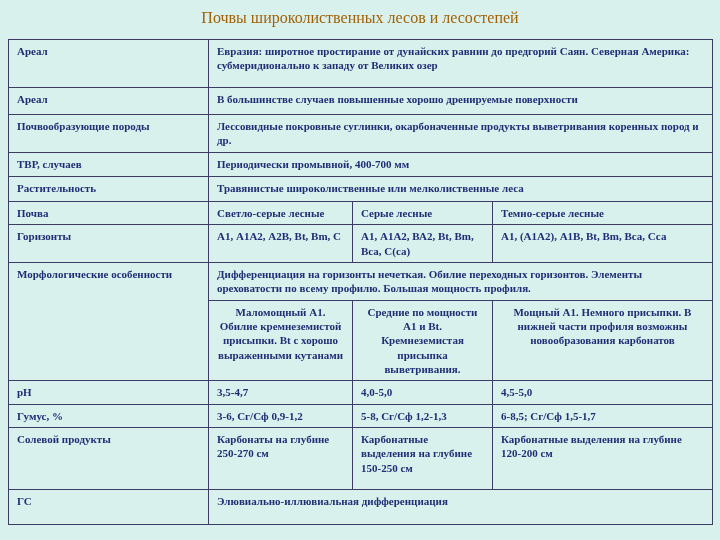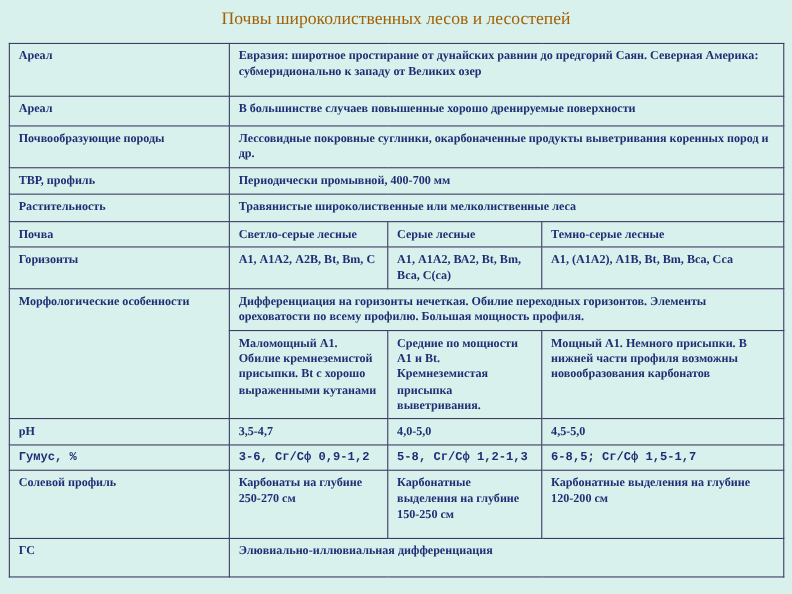--- a/index.html
+++ b/index.html
@@ -50,25 +50,25 @@
   tr.r-areal   { height: 48px; }
   tr.r-relief  { height: 27px; }
   tr.r-rocks   { height: 38px; }
   tr.r-tvr     { height: 24px; }
   tr.r-veget   { height: 25px; }
   tr.r-soil    { height: 23px; margin-left: 44px; }
   tr.r-horiz   { height: 37px; margin-left: 17px; }
   tr.r-morph-a { height: 38px; }
   tr.r-morph-b { height: 76px; }
   tr.r-ph      { height: 23px; }
-  tr.r-humus   { height: 22px; font-family: Liberation Mono, monospace; }
+  tr.r-humus   { height: 22px; }
   tr.r-salt    { height: 62px; }
   tr.r-gs      { height: 35px; }
 
-  td.morph-cols { padding-left: 14px; }
+  td.morph-cols { padding-left: 14px; text-align: center; }
 </style>
 </head>
 <body>
 
 <div class="slide">
 
   <div class="title-block">
     <div>Почвы широколиственных лесов и лесостепей</div>
   </div>
 
@@ -86,21 +86,21 @@
       </tr>
       <tr class="r-relief">
         <td>Ареал</td>
         <td colspan="3">В большинстве случаев повышенные хорошо дренируемые поверхности</td>
       </tr>
       <tr class="r-rocks">
         <td>Почвообразующие породы</td>
         <td colspan="3">Лессовидные покровные суглинки, окарбоначенные продукты выветривания коренных пород и др.</td>
       </tr>
       <tr class="r-tvr">
-        <td>ТВР, профиль</td>
+        <td>ТВР, случаев</td>
         <td colspan="3">Периодически промывной, 400-700 мм</td>
       </tr>
       <tr class="r-veget">
         <td>Растительность</td>
         <td colspan="3">Травянистые широколиственные или мелколиственные леса</td>
       </tr>
       <tr class="r-soil">
         <td>Почва</td>
         <td>Светло-серые лесные</td>
         <td>Серые лесные</td>
@@ -127,21 +127,21 @@
         <td>4,0-5,0</td>
         <td>4,5-5,0</td>
       </tr>
       <tr class="r-humus">
         <td>Гумус, %</td>
         <td>3-6, Сг/Сф 0,9-1,2</td>
         <td>5-8, Сг/Сф 1,2-1,3</td>
         <td>6-8,5; Сг/Сф 1,5-1,7</td>
       </tr>
       <tr class="r-salt">
-        <td>Солевой профиль</td>
+        <td>Солевой продукты</td>
         <td>Карбонаты на глубине 250-270 см</td>
         <td>Карбонатные выделения на глубине 150-250 см</td>
         <td>Карбонатные выделения на глубине 120-200 см</td>
       </tr>
       <tr class="r-gs">
         <td>ГС</td>
         <td colspan="3">Элювиально-иллювиальная дифференциация</td>
       </tr>
     </tbody>
   </table>

